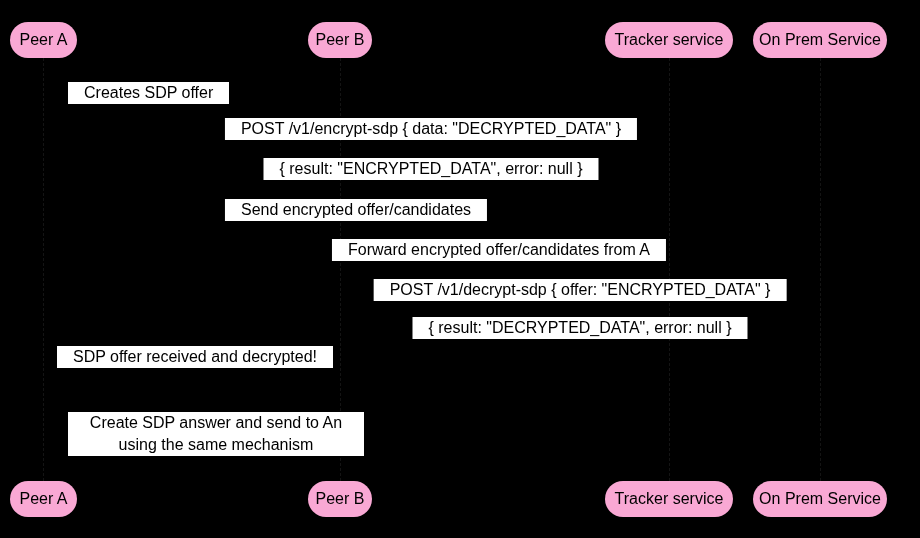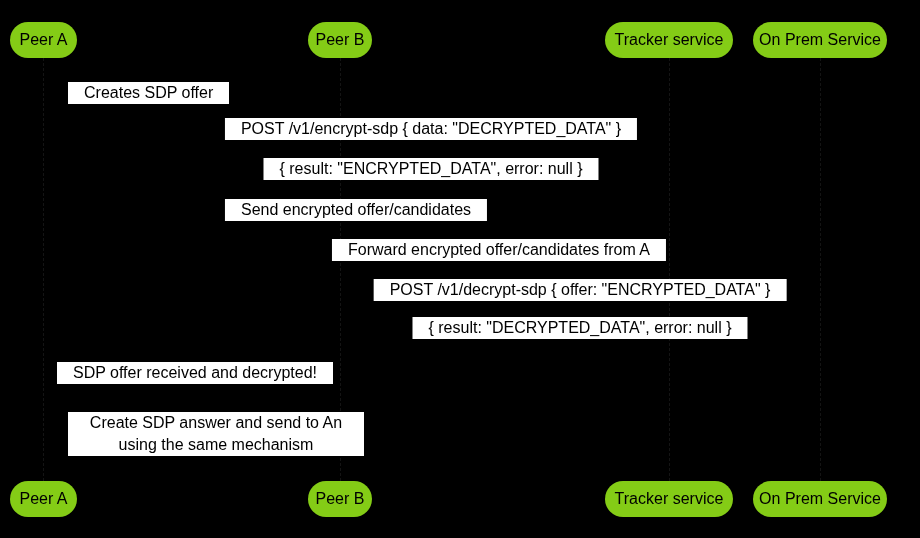--- a/index.html
+++ b/index.html
@@ -19,21 +19,21 @@
   .lifeline {
     position: absolute;
     top: 58px;
     height: 423px;
     width: 0;
     border-left: 1px dashed #141414;
   }
   .actor {
     position: absolute;
     height: 36px;
-    background: #84cc16;
+    background: #f9a8d4;
     color: #000000;
     font-size: 16px;
     display: flex;
     align-items: center;
     justify-content: center;
     white-space: nowrap;
     box-sizing: border-box;
     border-radius: 18px;
   }
   .msg {
@@ -76,21 +76,21 @@
   <div class="actor" style="left:605px; top:22px; width:128px">Tracker service</div>
   <div class="actor" style="left:753px; top:22px; width:134px">On Prem Service</div>
 
   <div class="msg" style="left:68px;  top:82px">Creates SDP offer</div>
   <div class="msg centered" style="left:431px; top:118px">POST /v1/encrypt-sdp { data: "DECRYPTED_DATA" }</div>
   <div class="msg centered" style="left:431px; top:158px">{ result: "ENCRYPTED_DATA", error: null }</div>
   <div class="msg centered" style="left:499px; top:239px">Forward encrypted offer/candidates from A</div>
   <div class="msg centered" style="left:356px; top:199px">Send encrypted offer/candidates</div>
   <div class="msg centered" style="left:580px; top:279px">POST /v1/decrypt-sdp { offer: "ENCRYPTED_DATA" }</div>
   <div class="msg centered" style="left:580px; top:317px">{ result: "DECRYPTED_DATA", error: null }</div>
-  <div class="msg centered" style="left:195px; top:362px">SDP offer received and decrypted!</div>
+  <div class="msg centered" style="left:195px; top:346px">SDP offer received and decrypted!</div>
 
   <div class="note" style="left:68px; top:412px; width:296px; height:44px">Create SDP answer and send to An
 using the same mechanism</div>
 
   <div class="actor" style="left:10px;  top:481px; width:67px">Peer A</div>
   <div class="actor" style="left:308px; top:481px; width:64px">Peer B</div>
   <div class="actor" style="left:605px; top:481px; width:128px">Tracker service</div>
   <div class="actor" style="left:753px; top:481px; width:134px">On Prem Service</div>
 
 </div>

